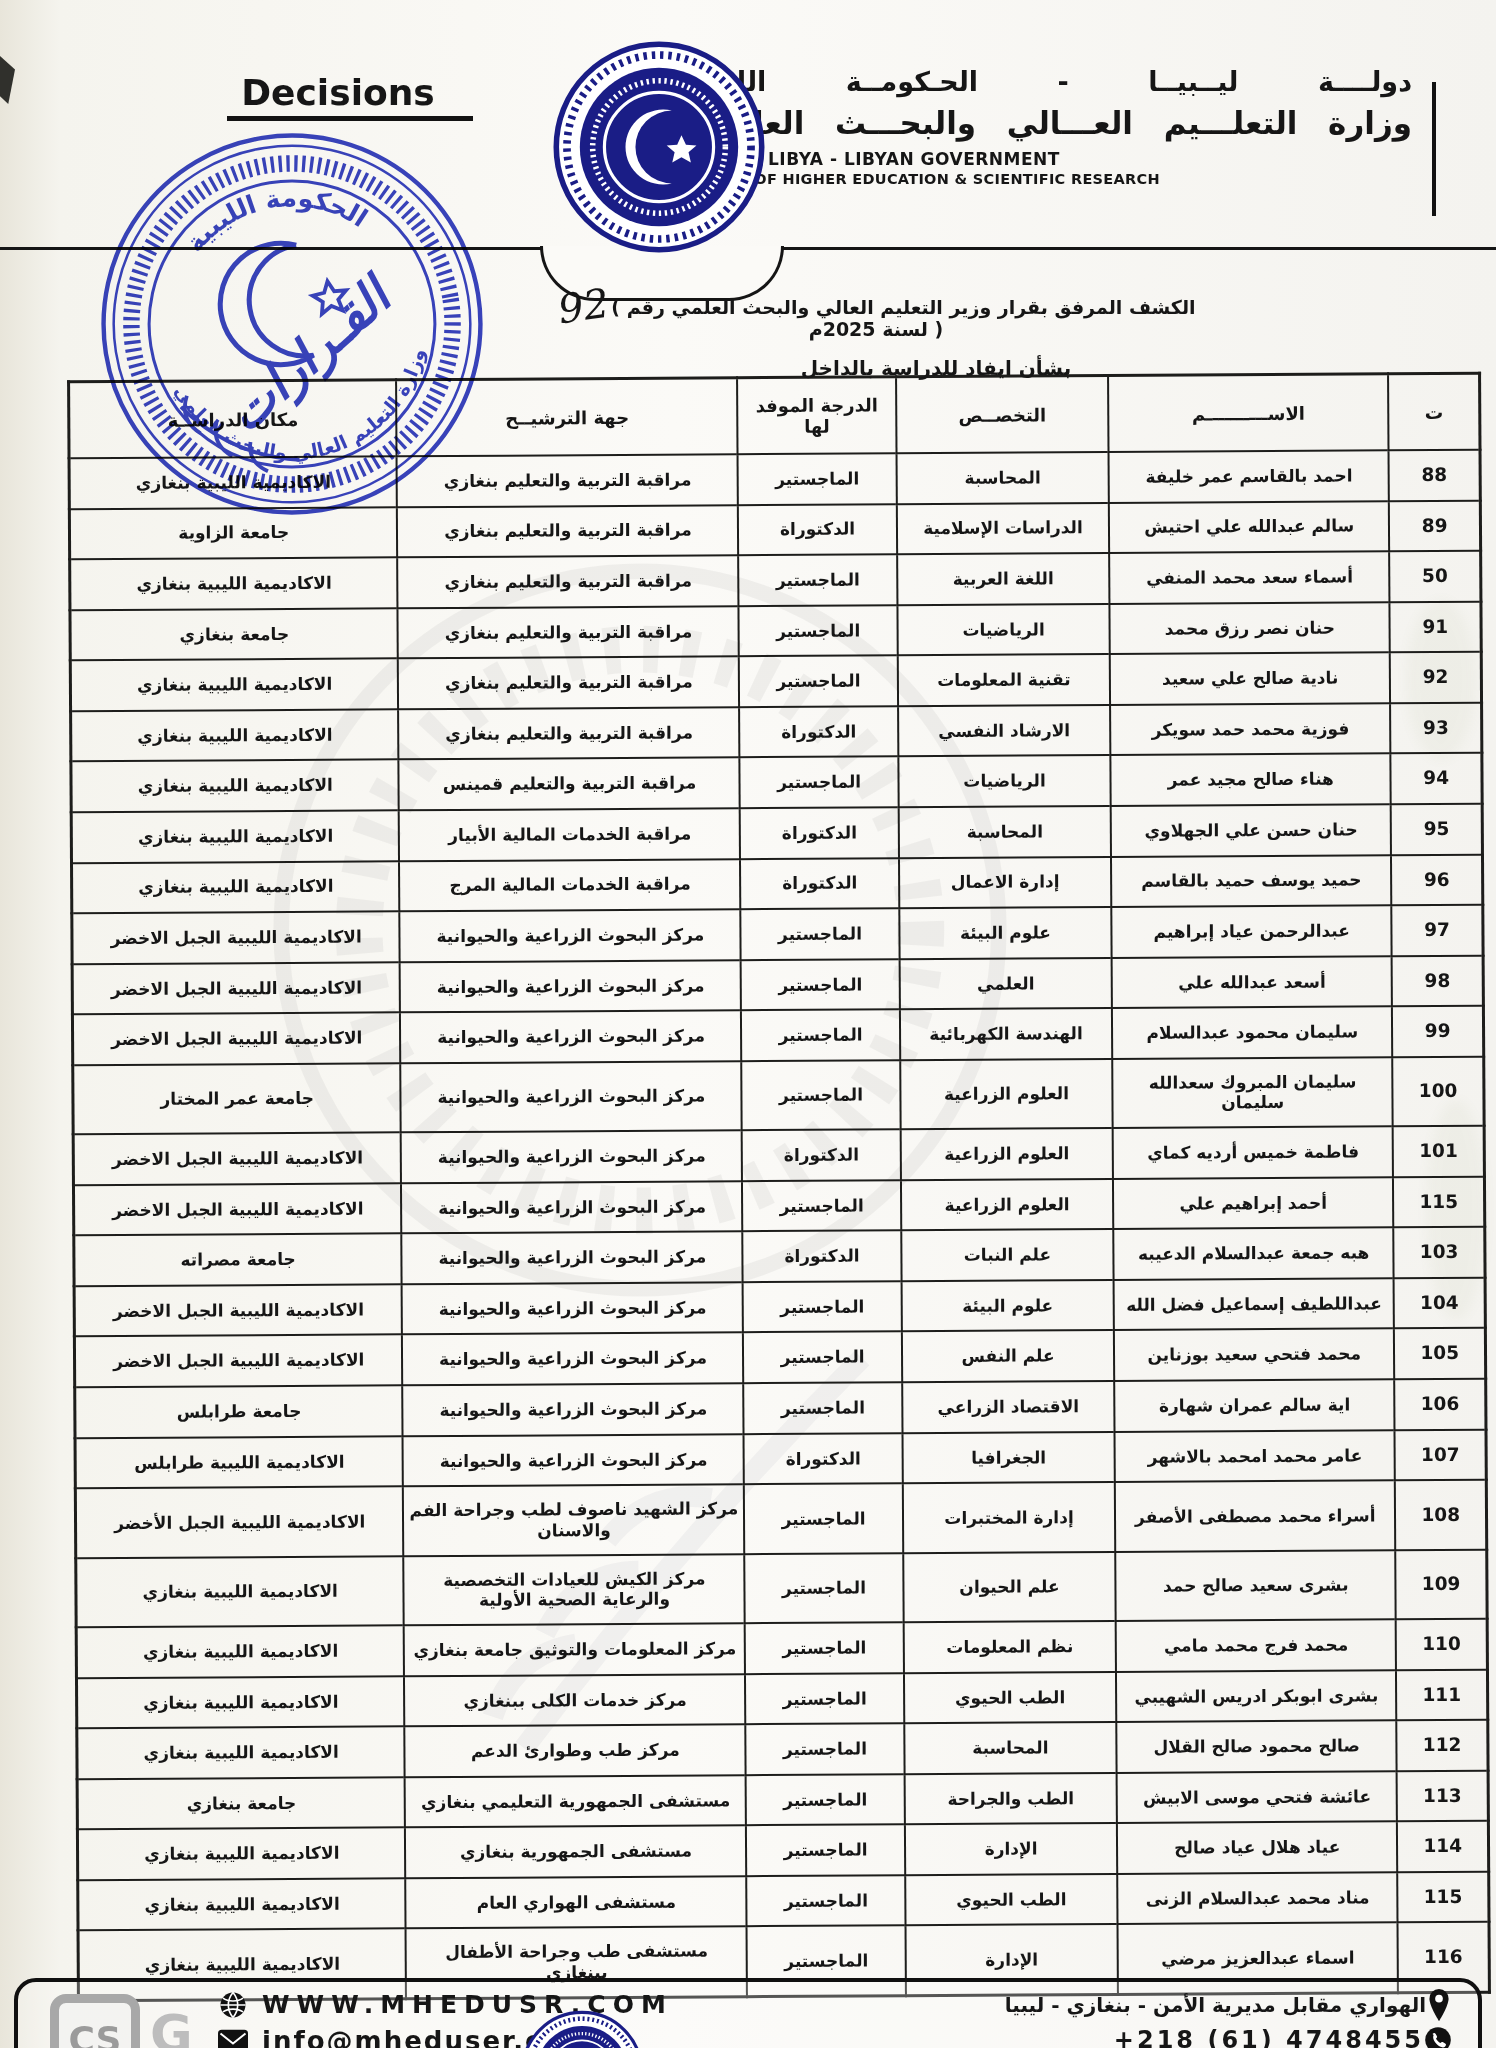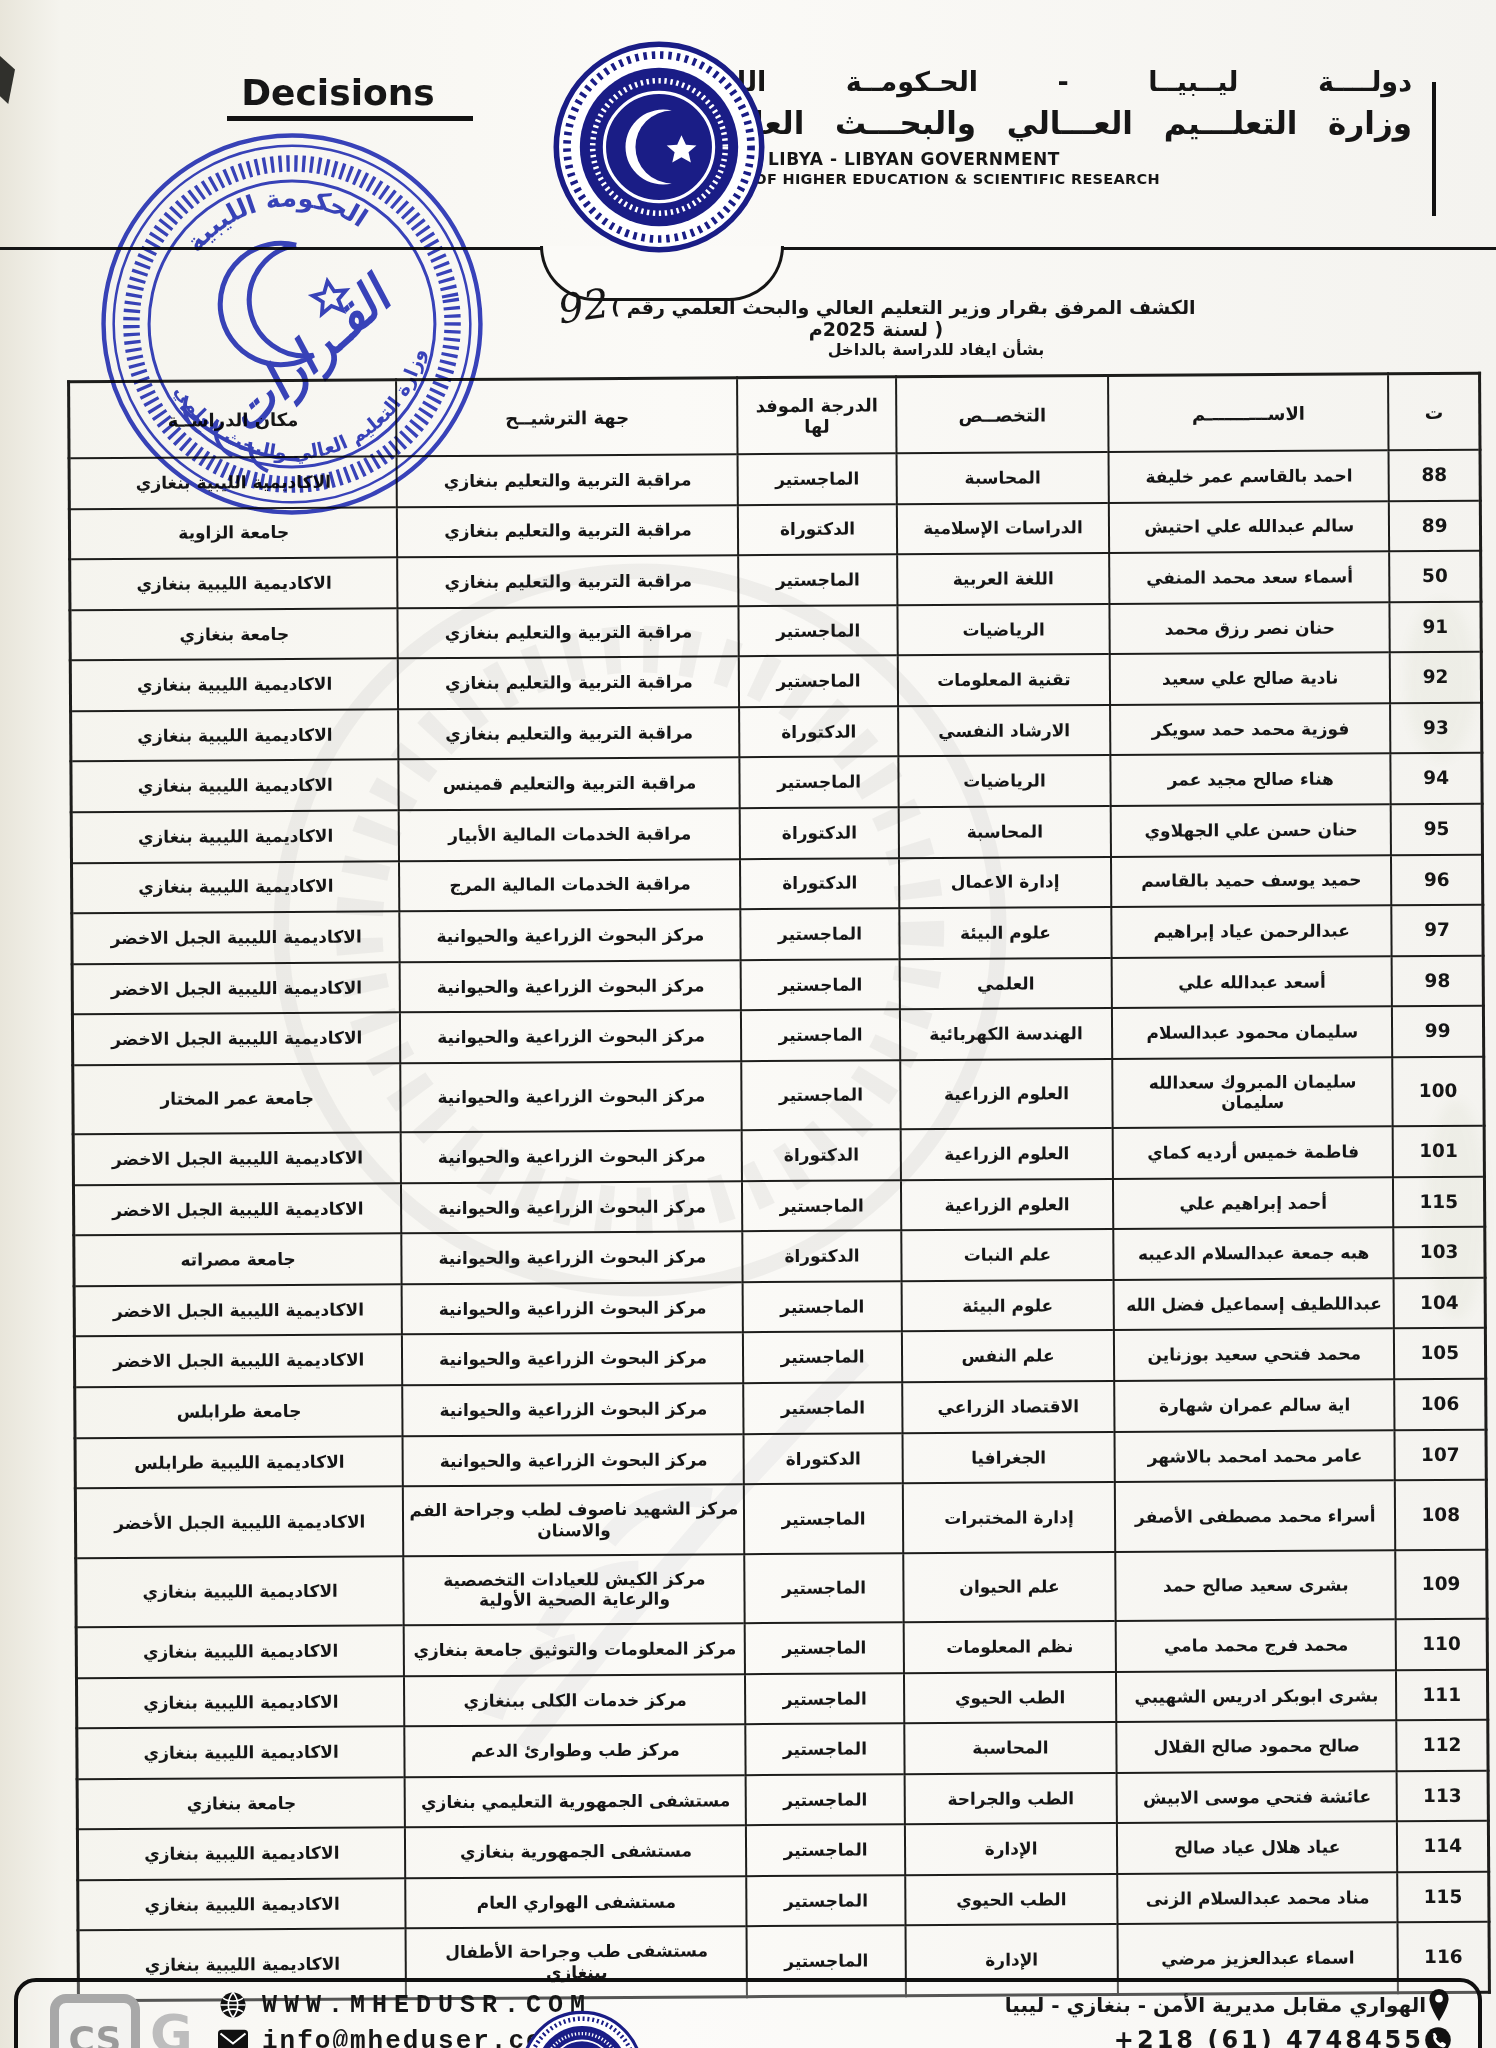--- a/index.html
+++ b/index.html
@@ -29,21 +29,21 @@
   .header-rule{position:absolute;top:247px;left:0;width:1496px;border-top:3.5px solid #151515;}
   .rule-notch{position:absolute;top:246px;left:540px;width:238px;height:52px;background:#fbfaf7;
     border:3.5px solid #151515;border-top:none;border-radius:0 0 130px 130px;}
 
   
   .subject{position:absolute;top:296px;right:300px;width:640px;direction:rtl;text-align:center;font-weight:bold;z-index:2;}
   .subject-line1{font-size:19px;}
   .decree-number{display:inline-block;direction:ltr;font-family:"DejaVu Serif",serif;font-style:italic;
     font-weight:normal;font-size:40px;line-height:0;position:relative;top:6px;transform:rotate(-8deg);padding:0 2px;}
   .paren{font-weight:bold;}
-  .subject-line2{font-size:16px;margin-top:0;margin-left:120px;text-align:center;}
+  .subject-line2{font-size:20px;margin-top:16px;margin-left:120px;text-align:center;}
 
   
   .doc-table{position:absolute;top:376px;left:72px;width:1414px;border-collapse:collapse;direction:rtl;
     transform:rotate(-0.35deg);z-index:1;background:transparent;table-layout:fixed;}
   .doc-table th,.doc-table td{border:2px solid #1d1d1b;text-align:center;vertical-align:middle;}
   .doc-table{border:3px solid #1d1d1b;}
   .doc-table th{font-size:18px;font-weight:bold;padding:16px 4px;}
   .doc-table td{font-size:17px;font-weight:bold;padding:13px 5px;line-height:1.22;}
   .doc-table .c0{width:6%;font-size:18.5px;}
   .doc-table .c1{width:20%;}
@@ -58,21 +58,21 @@
 
   
   .ghost{position:absolute;opacity:.06;z-index:0;pointer-events:none;}
   .ghost1{top:540px;left:250px;width:780px;height:780px;}
   .ghost2{top:1280px;left:420px;width:520px;height:520px;opacity:.05;}
   .leafy{position:absolute;z-index:0;opacity:.05;background:#7f8d55;border-radius:50%;filter:blur(6px);}
 
   
   .footer{position:absolute;left:14px;right:14px;top:1978px;height:130px;border:4.5px solid #101010;border-radius:22px;z-index:2;background:rgba(255,255,255,.25);}
   .footer-left{position:absolute;left:200px;top:8px;direction:ltr;}
-  .contact-row{display:flex;align-items:center;gap:14px;margin-bottom:6px;font-family:Liberation Mono, monospace;}
+  .contact-row{display:flex;gap:14px;margin-bottom:6px;}
   .contact-icon{width:30px;height:30px;flex:0 0 auto;}
   .site-text{font-size:25px;font-weight:bold;letter-spacing:7px;}
   .email-text{font-size:26px;font-weight:bold;letter-spacing:2px;}
   .footer-right{position:absolute;right:26px;top:6px;direction:rtl;}
   .contact-row-rtl{display:flex;flex-direction:row;align-items:center;margin-bottom:4px;}
   .address-text{font-size:20px;font-weight:bold;}
   .phone-text{direction:ltr;font-size:24px;font-weight:bold;letter-spacing:3px;}
   .pin-icon{width:26px;height:34px;}
   .small-icon{width:28px;height:28px;}
 

